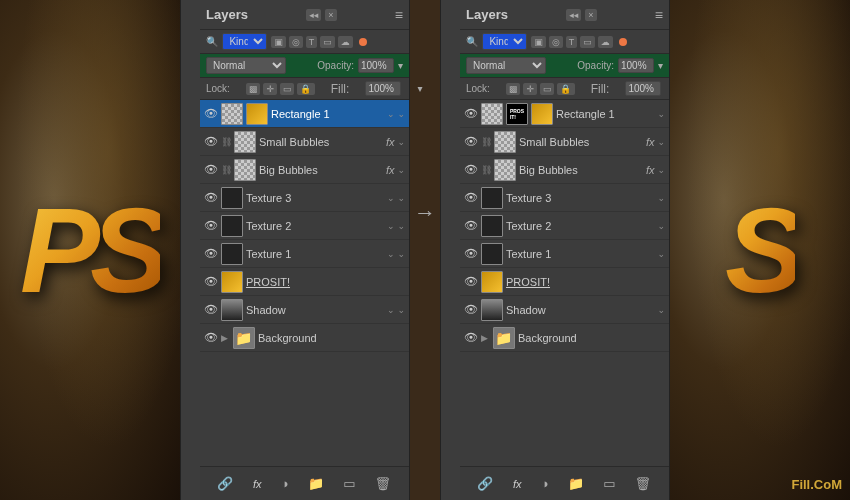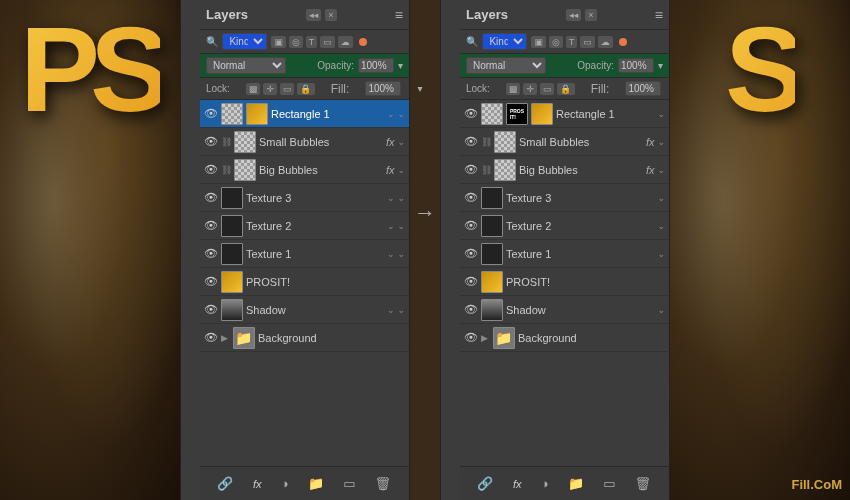--- a/index.html
+++ b/index.html
@@ -14,22 +14,24 @@
       flex-direction: row;
       align-items: stretch;
     }
 
     
     .photo-area {
       flex: 1;
       background: radial-gradient(ellipse at 30% 40%, #6b5a3e 0%, #3d2b15 40%, #1a1008 100%);
       position: relative;
       display: flex;
+      align-items: center;
       justify-content: center;
       overflow: hidden;
+      font-style: italic;
     }
     .photo-area::before {
       content: '';
       position: absolute;
       width: 100%; height: 100%;
       background: radial-gradient(ellipse at 60% 30%, rgba(120,90,40,0.5) 0%, transparent 60%);
     }
     .letter-p {
       font-size: 120px;
       font-weight: 900;
@@ -301,20 +303,21 @@
 
     .layer-name {
       flex: 1;
       font-size: 11px;
       color: #ccc;
       white-space: nowrap;
       overflow: hidden;
       text-overflow: ellipsis;
     }
     .layer-name.underline {
+      text-decoration: underline;
     }
 
     .fx-badge {
       font-size: 11px;
       color: #aaa;
       font-style: italic;
       flex-shrink: 0;
     }
     .layer-chevron {
       font-size: 9px;

